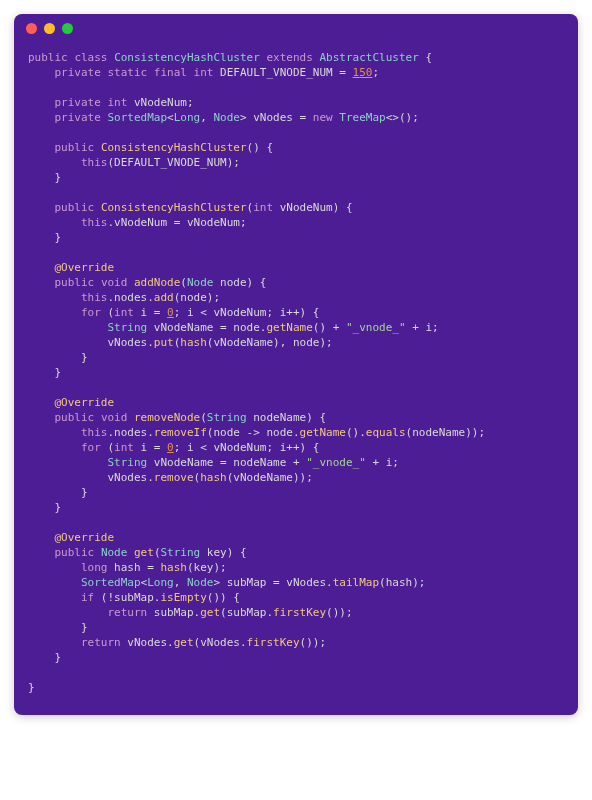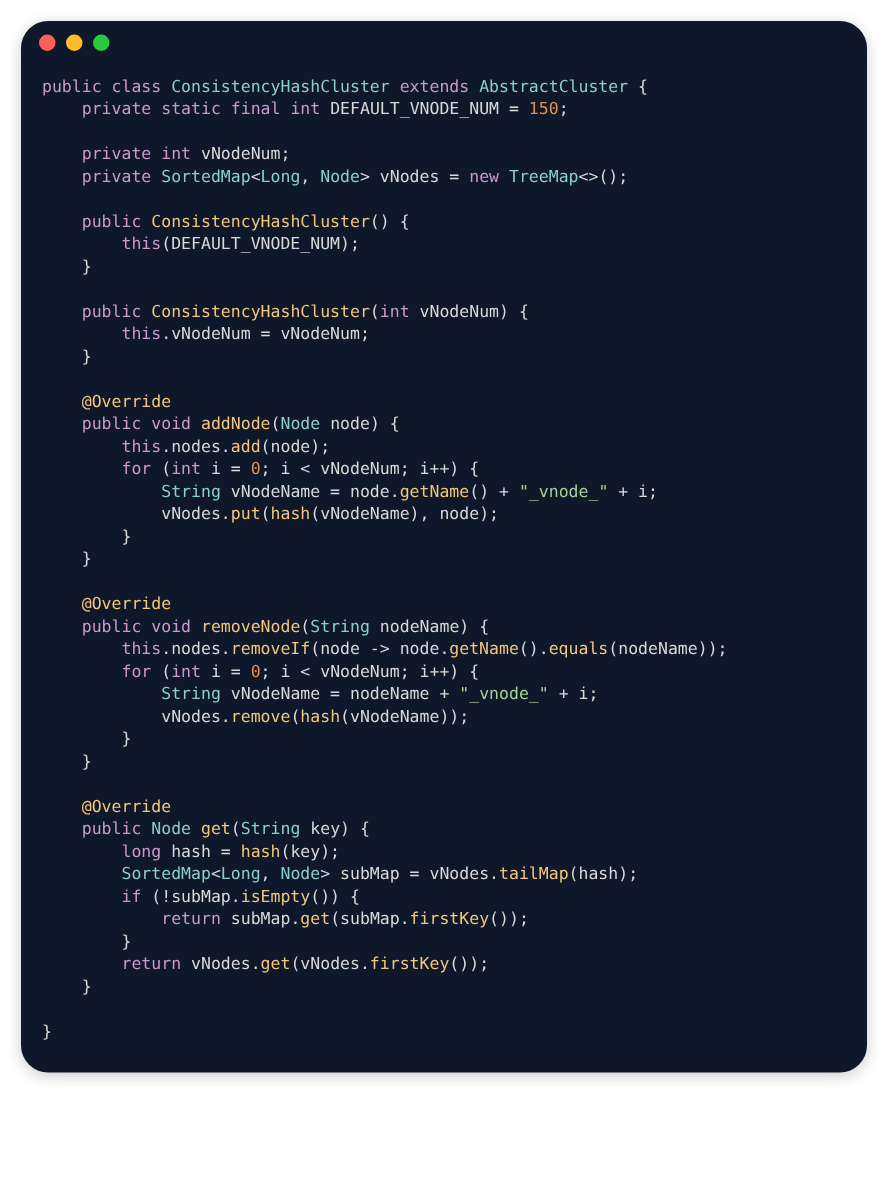--- a/index.html
+++ b/index.html
@@ -6,22 +6,22 @@
   body {
     background: #ffffff;
     font-family: "SF Mono", "Monaco", "Menlo", "Consolas", monospace;
     display: flex;
     justify-content: center;
     align-items: flex-start;
     padding: 14px;
   }
   .window {
     width: 581px;
-    background: #0f172a;
-    border-radius: 18px;
+    background: #4c1d95;
+    border-radius: 8px;
     overflow: hidden;
     box-shadow: 0 2px 10px rgba(0,0,0,0.2);
   }
   .titlebar {
     height: 28px;
     display: flex;
     align-items: center;
     padding-left: 12px;
     gap: 7px;
   }
@@ -38,21 +38,21 @@
     font-size: 11px;
     line-height: 15px;
     white-space: pre;
     color: #d9d9d9;
     overflow-x: auto;
   }
   .kw   { color: #cc99cd; }  
   .type { color: #8ad0c8; }  
   .fn   { color: #f3c77b; }  
   .str  { color: #a5d394; }  
-  .num  { color: #e0914c; }  
+  .num  { color: #e0914c; text-decoration: underline; }  
   .punc { color: #d9d9d9; }  
 </style>
 </head>
 <body>
 
 <div class="window">
   <div class="titlebar">
     <div class="tl-btn tl-red"></div>
     <div class="tl-btn tl-yellow"></div>
     <div class="tl-btn tl-green"></div>

